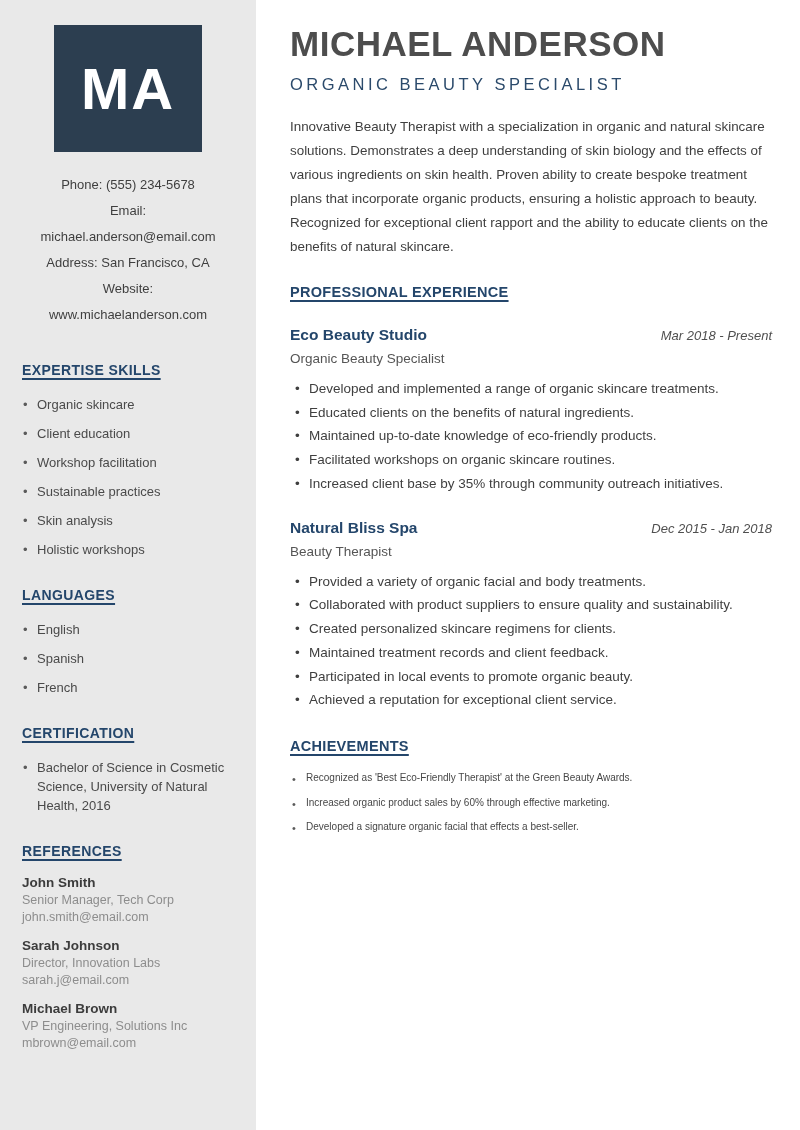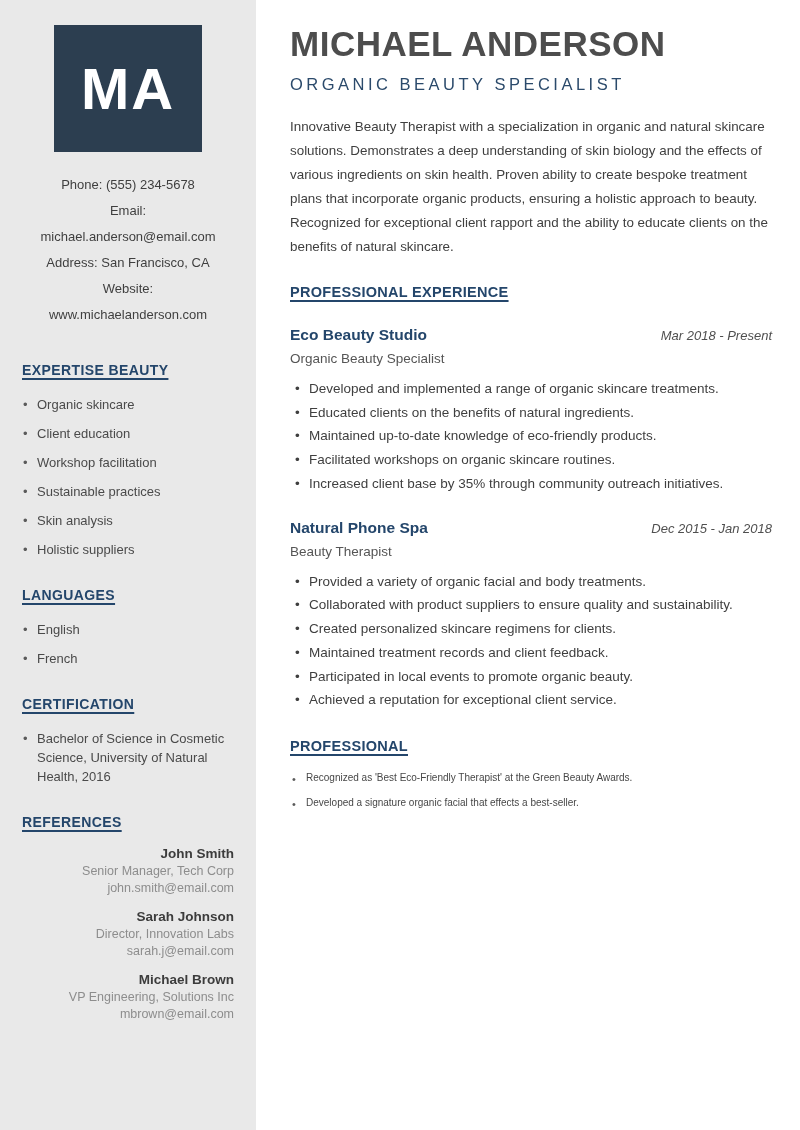--- a/index.html
+++ b/index.html
@@ -44,21 +44,21 @@
   }
   .side-list { list-style: none; margin-top: 17px; }
   .side-list li {
     position: relative; padding-left: 15px;
     font-size: 13px; color: #4a4a4a; line-height: 19px;
     margin-bottom: 10px;
   }
   .side-list li::before { content: "•"; position: absolute; left: 1px; color: #5a5a5a; }
 
   .refs { margin-top: 15px; }
-  .ref { margin-bottom: 11px; text-align: right; }
+  .ref { margin-bottom: 11px; }
   .ref-name { font-size: 13.5px; font-weight: 700; color: #3c3c3c; line-height: 18px; }
   .ref-role, .ref-email { font-size: 12.5px; color: var(--text-gray); line-height: 17px; }
 
   
   .main { flex: 1; padding: 24px 32px 0 34px; background: #fff; }
   .name {
     font-size: 35px; font-weight: 700; color: #4d4d4d;
     letter-spacing: 0.5px; line-height: 40px;
   }
   .title {
@@ -113,43 +113,44 @@
         <div class="contact-line">Phone: (555) 234-5678</div>
 
         <div class="contact-line">Email: michael.anderson@email.com</div>
 
         <div class="contact-line">Address: San Francisco, CA</div>
 
         <div class="contact-line">Website: www.michaelanderson.com</div>
       </div>
 
     <section class="side-section">
-      <h2 class="side-heading">EXPERTISE BEAUTY</h2>
+      <h2 class="side-heading">EXPERTISE SKILLS</h2>
       <ul class="side-list">
 
           <li>Organic skincare</li>
 
           <li>Client education</li>
 
           <li>Workshop facilitation</li>
 
           <li>Sustainable practices</li>
 
           <li>Skin analysis</li>
 
-          <li>Holistic suppliers</li>
+          <li>Holistic workshops</li>
         </ul>
     </section>
 
     <section class="side-section">
       <h2 class="side-heading">LANGUAGES</h2>
       <ul class="side-list">
 
           <li>English</li>
 
+          <li>Spanish</li>
 
           <li>French</li>
         </ul>
     </section>
 
     <section class="side-section">
       <h2 class="side-heading">CERTIFICATION</h2>
       <ul class="side-list">
 
           <li>Bachelor of Science in Cosmetic Science, University of Natural Health, 2016</li>
@@ -204,45 +205,46 @@
           <li>Maintained up-to-date knowledge of eco-friendly products.</li>
 
           <li>Facilitated workshops on organic skincare routines.</li>
 
           <li>Increased client base by 35% through community outreach initiatives.</li>
         </ul>
     </section>
 
     <section class="job">
       <div class="job-header">
-        <span class="company">Natural Phone Spa</span>
+        <span class="company">Natural Bliss Spa</span>
         <span class="dates">Dec 2015 - Jan 2018</span>
       </div>
       <div class="role">Beauty Therapist</div>
       <ul class="job-list">
 
           <li>Provided a variety of organic facial and body treatments.</li>
 
           <li>Collaborated with product suppliers to ensure quality and sustainability.</li>
 
           <li>Created personalized skincare regimens for clients.</li>
 
           <li>Maintained treatment records and client feedback.</li>
 
           <li>Participated in local events to promote organic beauty.</li>
 
           <li>Achieved a reputation for exceptional client service.</li>
         </ul>
     </section>
 
     <section class="ach-section">
-      <h2 class="main-heading" style="margin-top:0">PROFESSIONAL</h2>
+      <h2 class="main-heading" style="margin-top:0">ACHIEVEMENTS</h2>
       <ul class="ach-list">
 
           <li>Recognized as 'Best Eco-Friendly Therapist' at the Green Beauty Awards.</li>
 
+          <li>Increased organic product sales by 60% through effective marketing.</li>
 
           <li>Developed a signature organic facial that effects a best-seller.</li>
         </ul>
     </section>
   </main>
 
 </div>
 
 </body></html>

